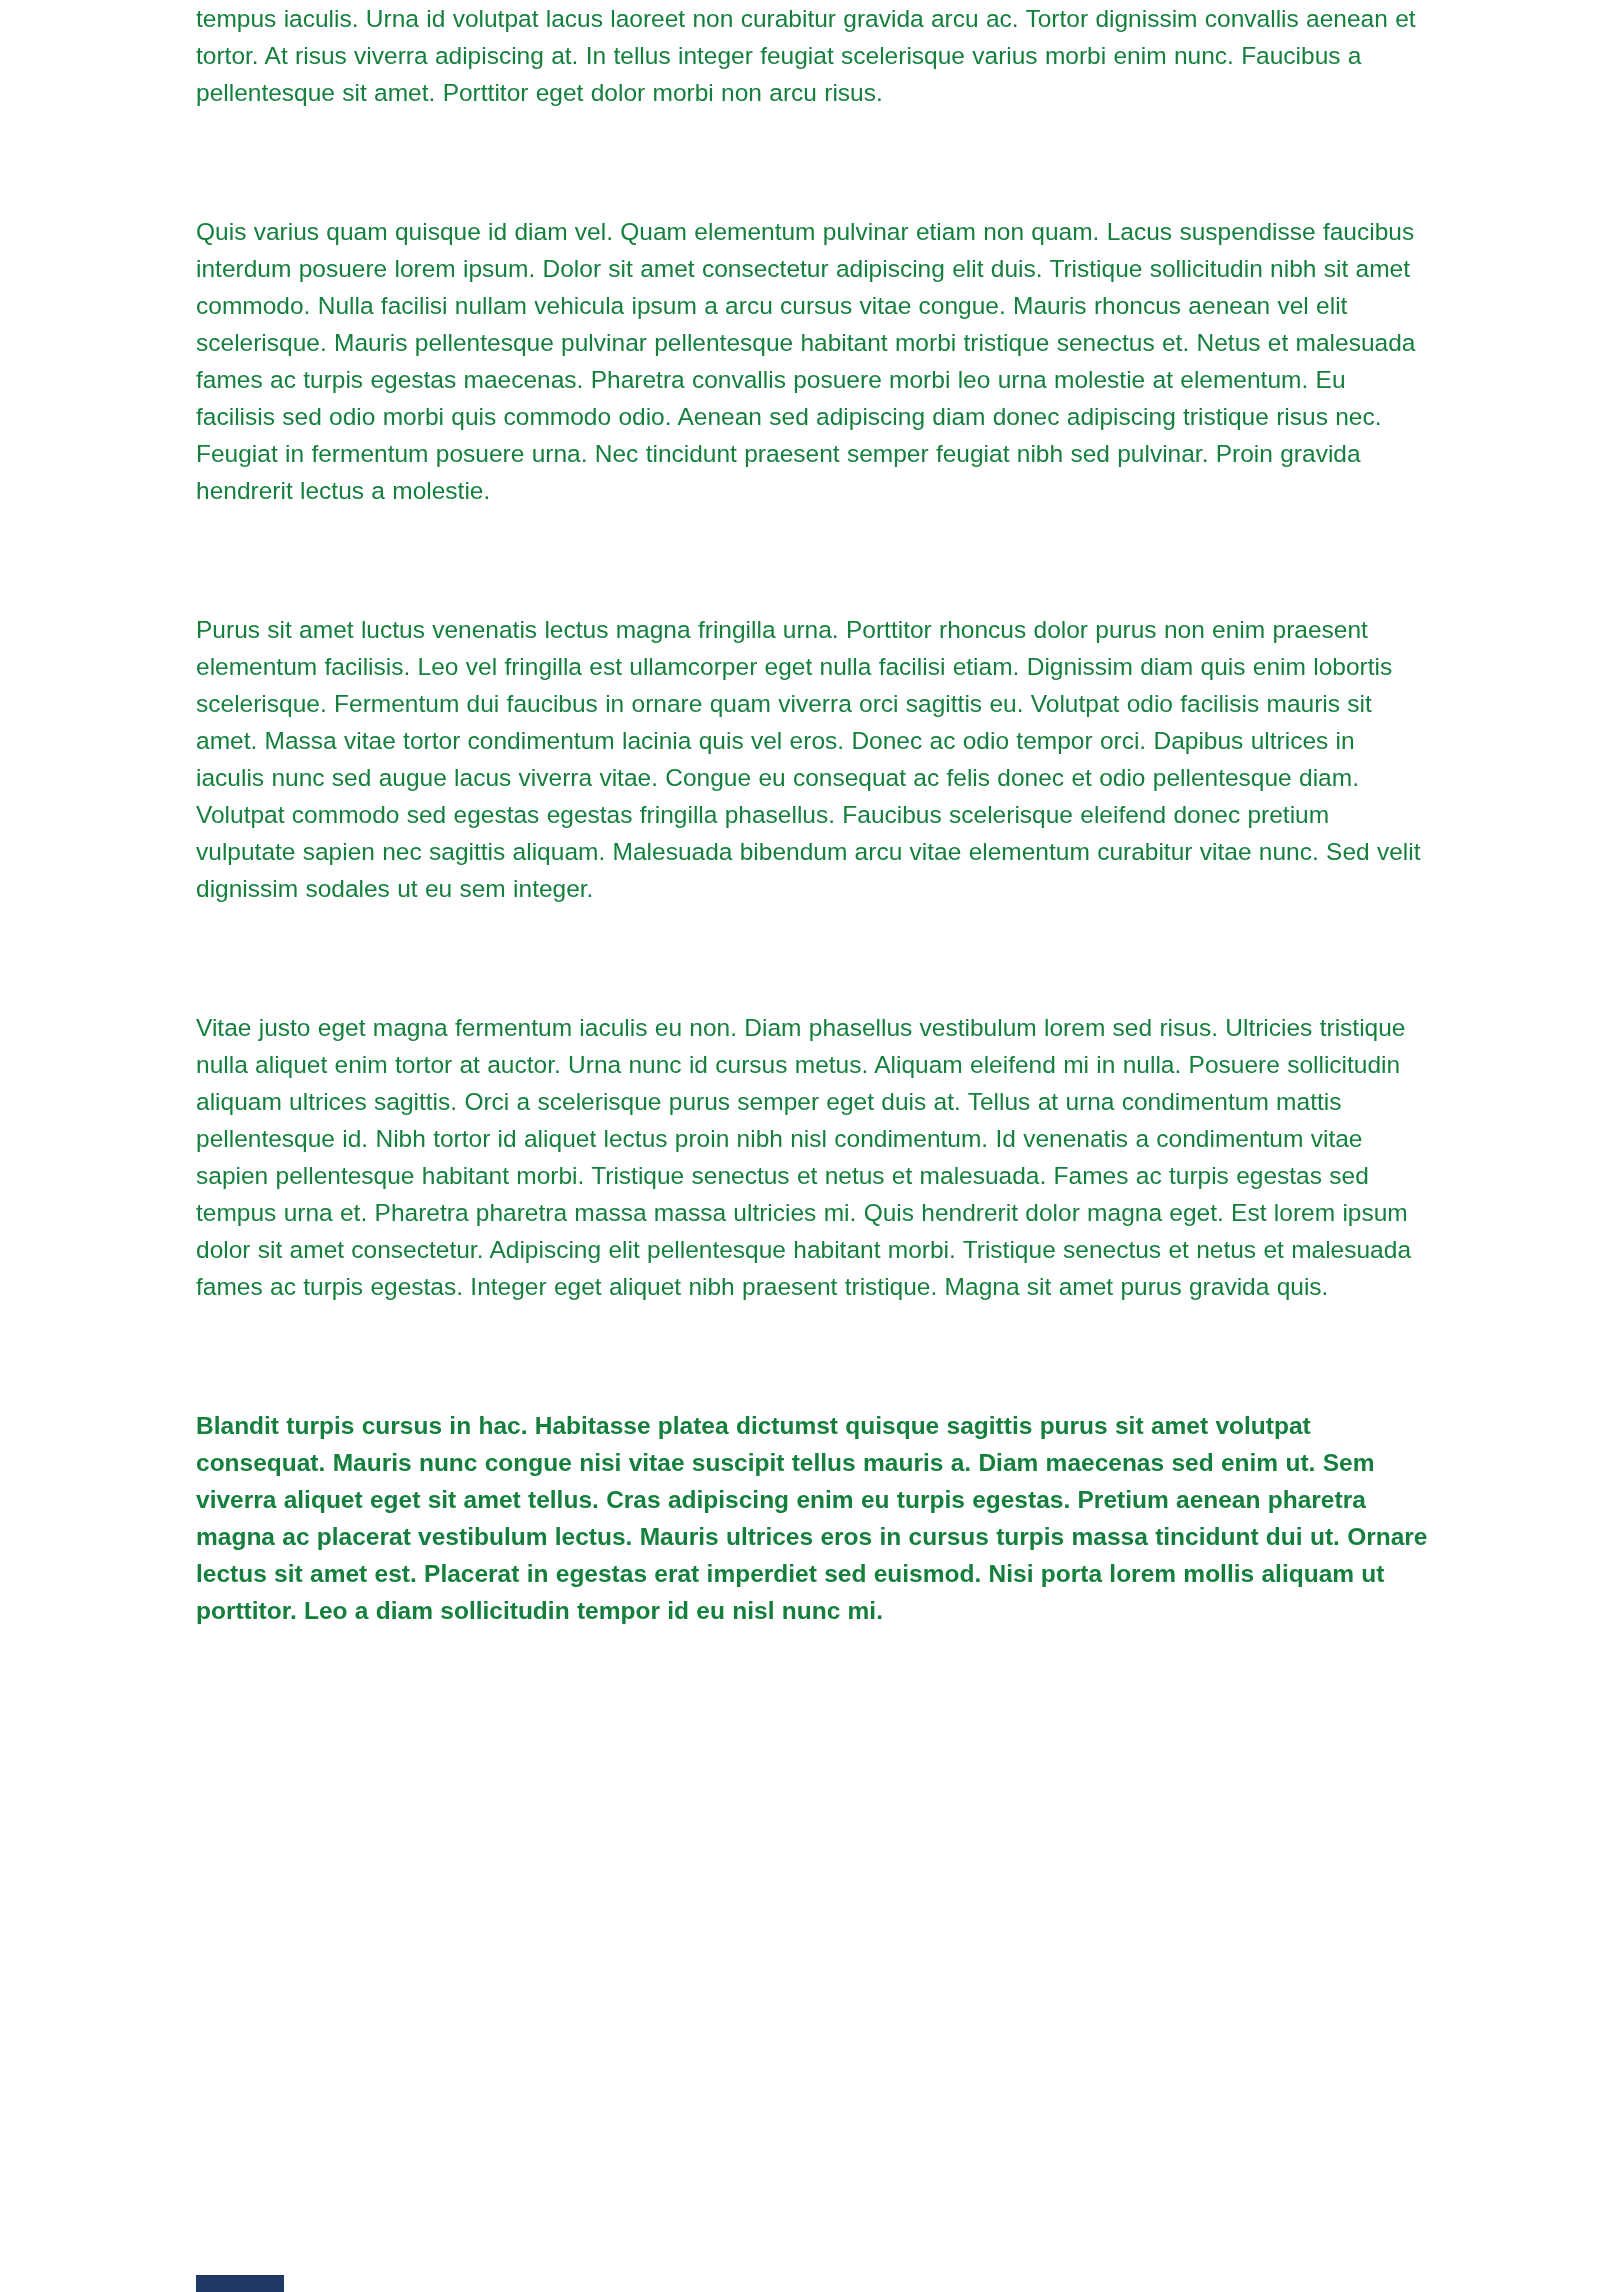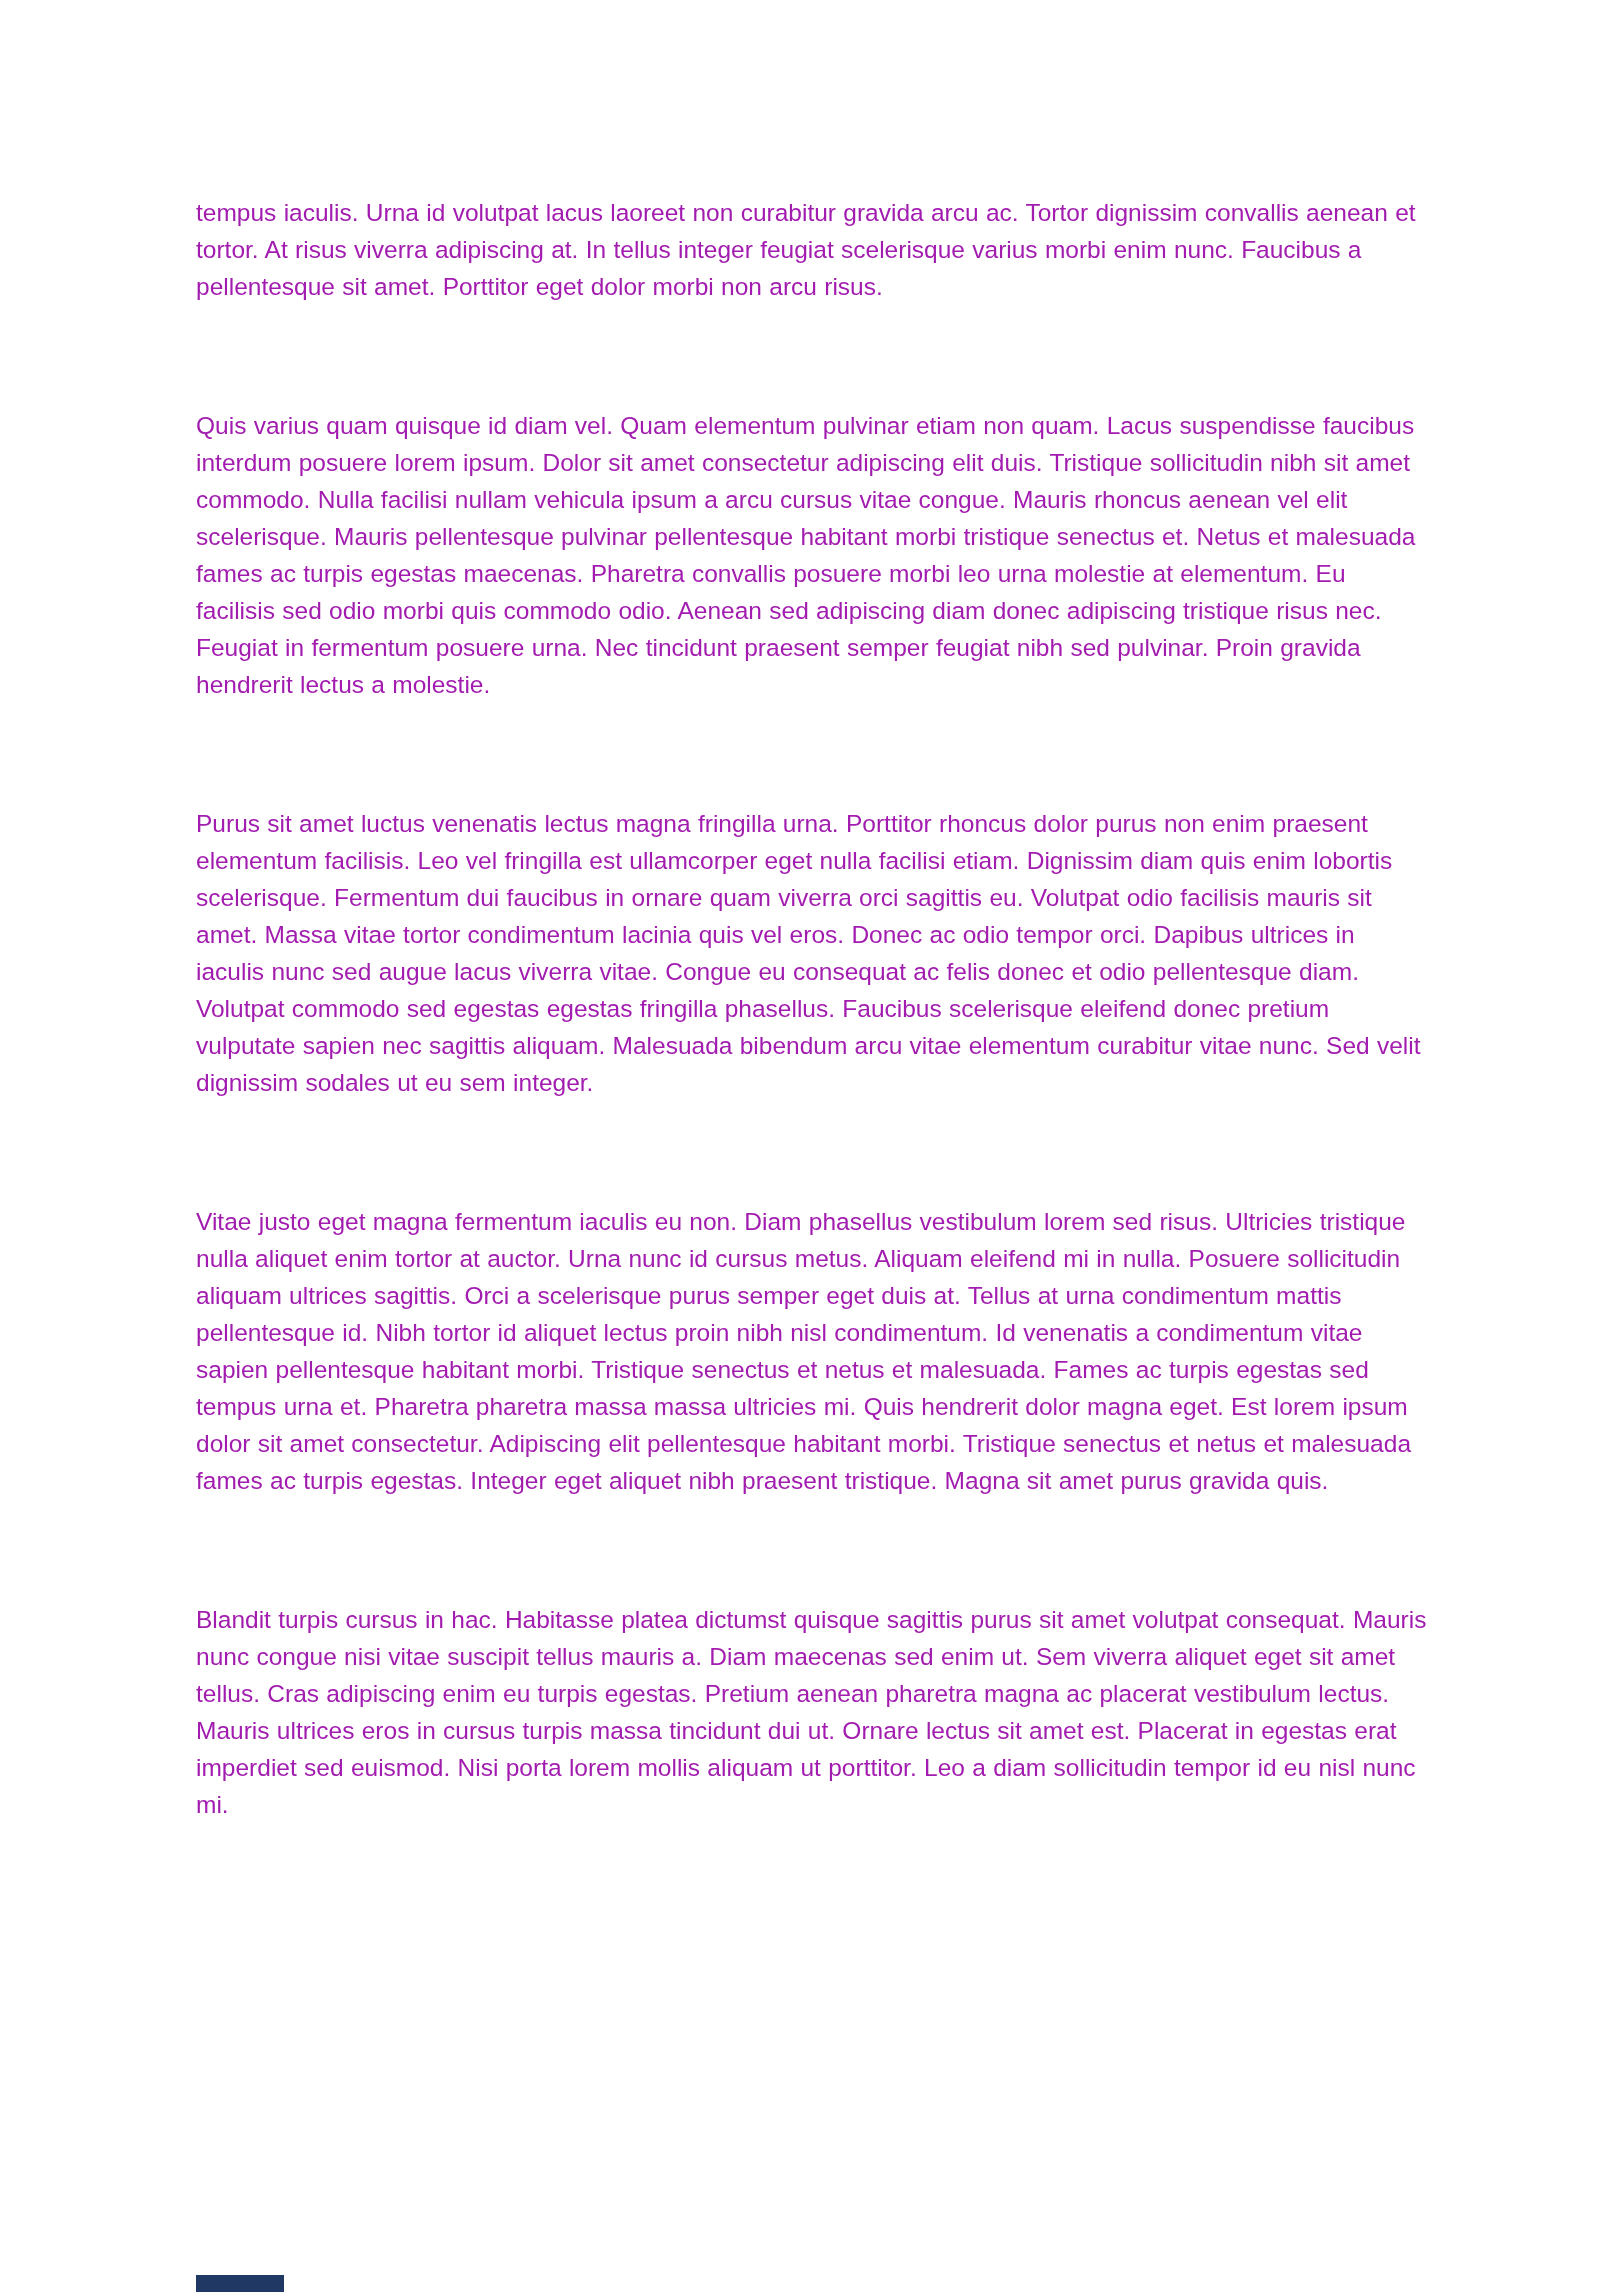--- a/index.html
+++ b/index.html
@@ -13,32 +13,32 @@
     height: 2293px;
     background: #ffffff;
     overflow: hidden;
     font-family: "Liberation Sans", "DejaVu Sans", sans-serif;
   }
   .content {
     position: absolute;
     top: 0;
     left: 196px;
     width: 1233px;
-    padding-top: 194px;
-    color: #a21caf;
+    color: #15803d;
     font-size: 24.5px;
     line-height: 37px;
     text-align: left;
     word-spacing: 0.5px;
   }
   .content p {
     margin: 0 0 102px 0;
   }
   .content p:last-child {
     margin-bottom: 16px;
+    font-weight: bold;
   }
   .clipped-bar {
     position: absolute;
     left: 196px;
     bottom: 0;
     width: 88px;
     height: 17.6px;
     background: #203864;
   }
 </style>

